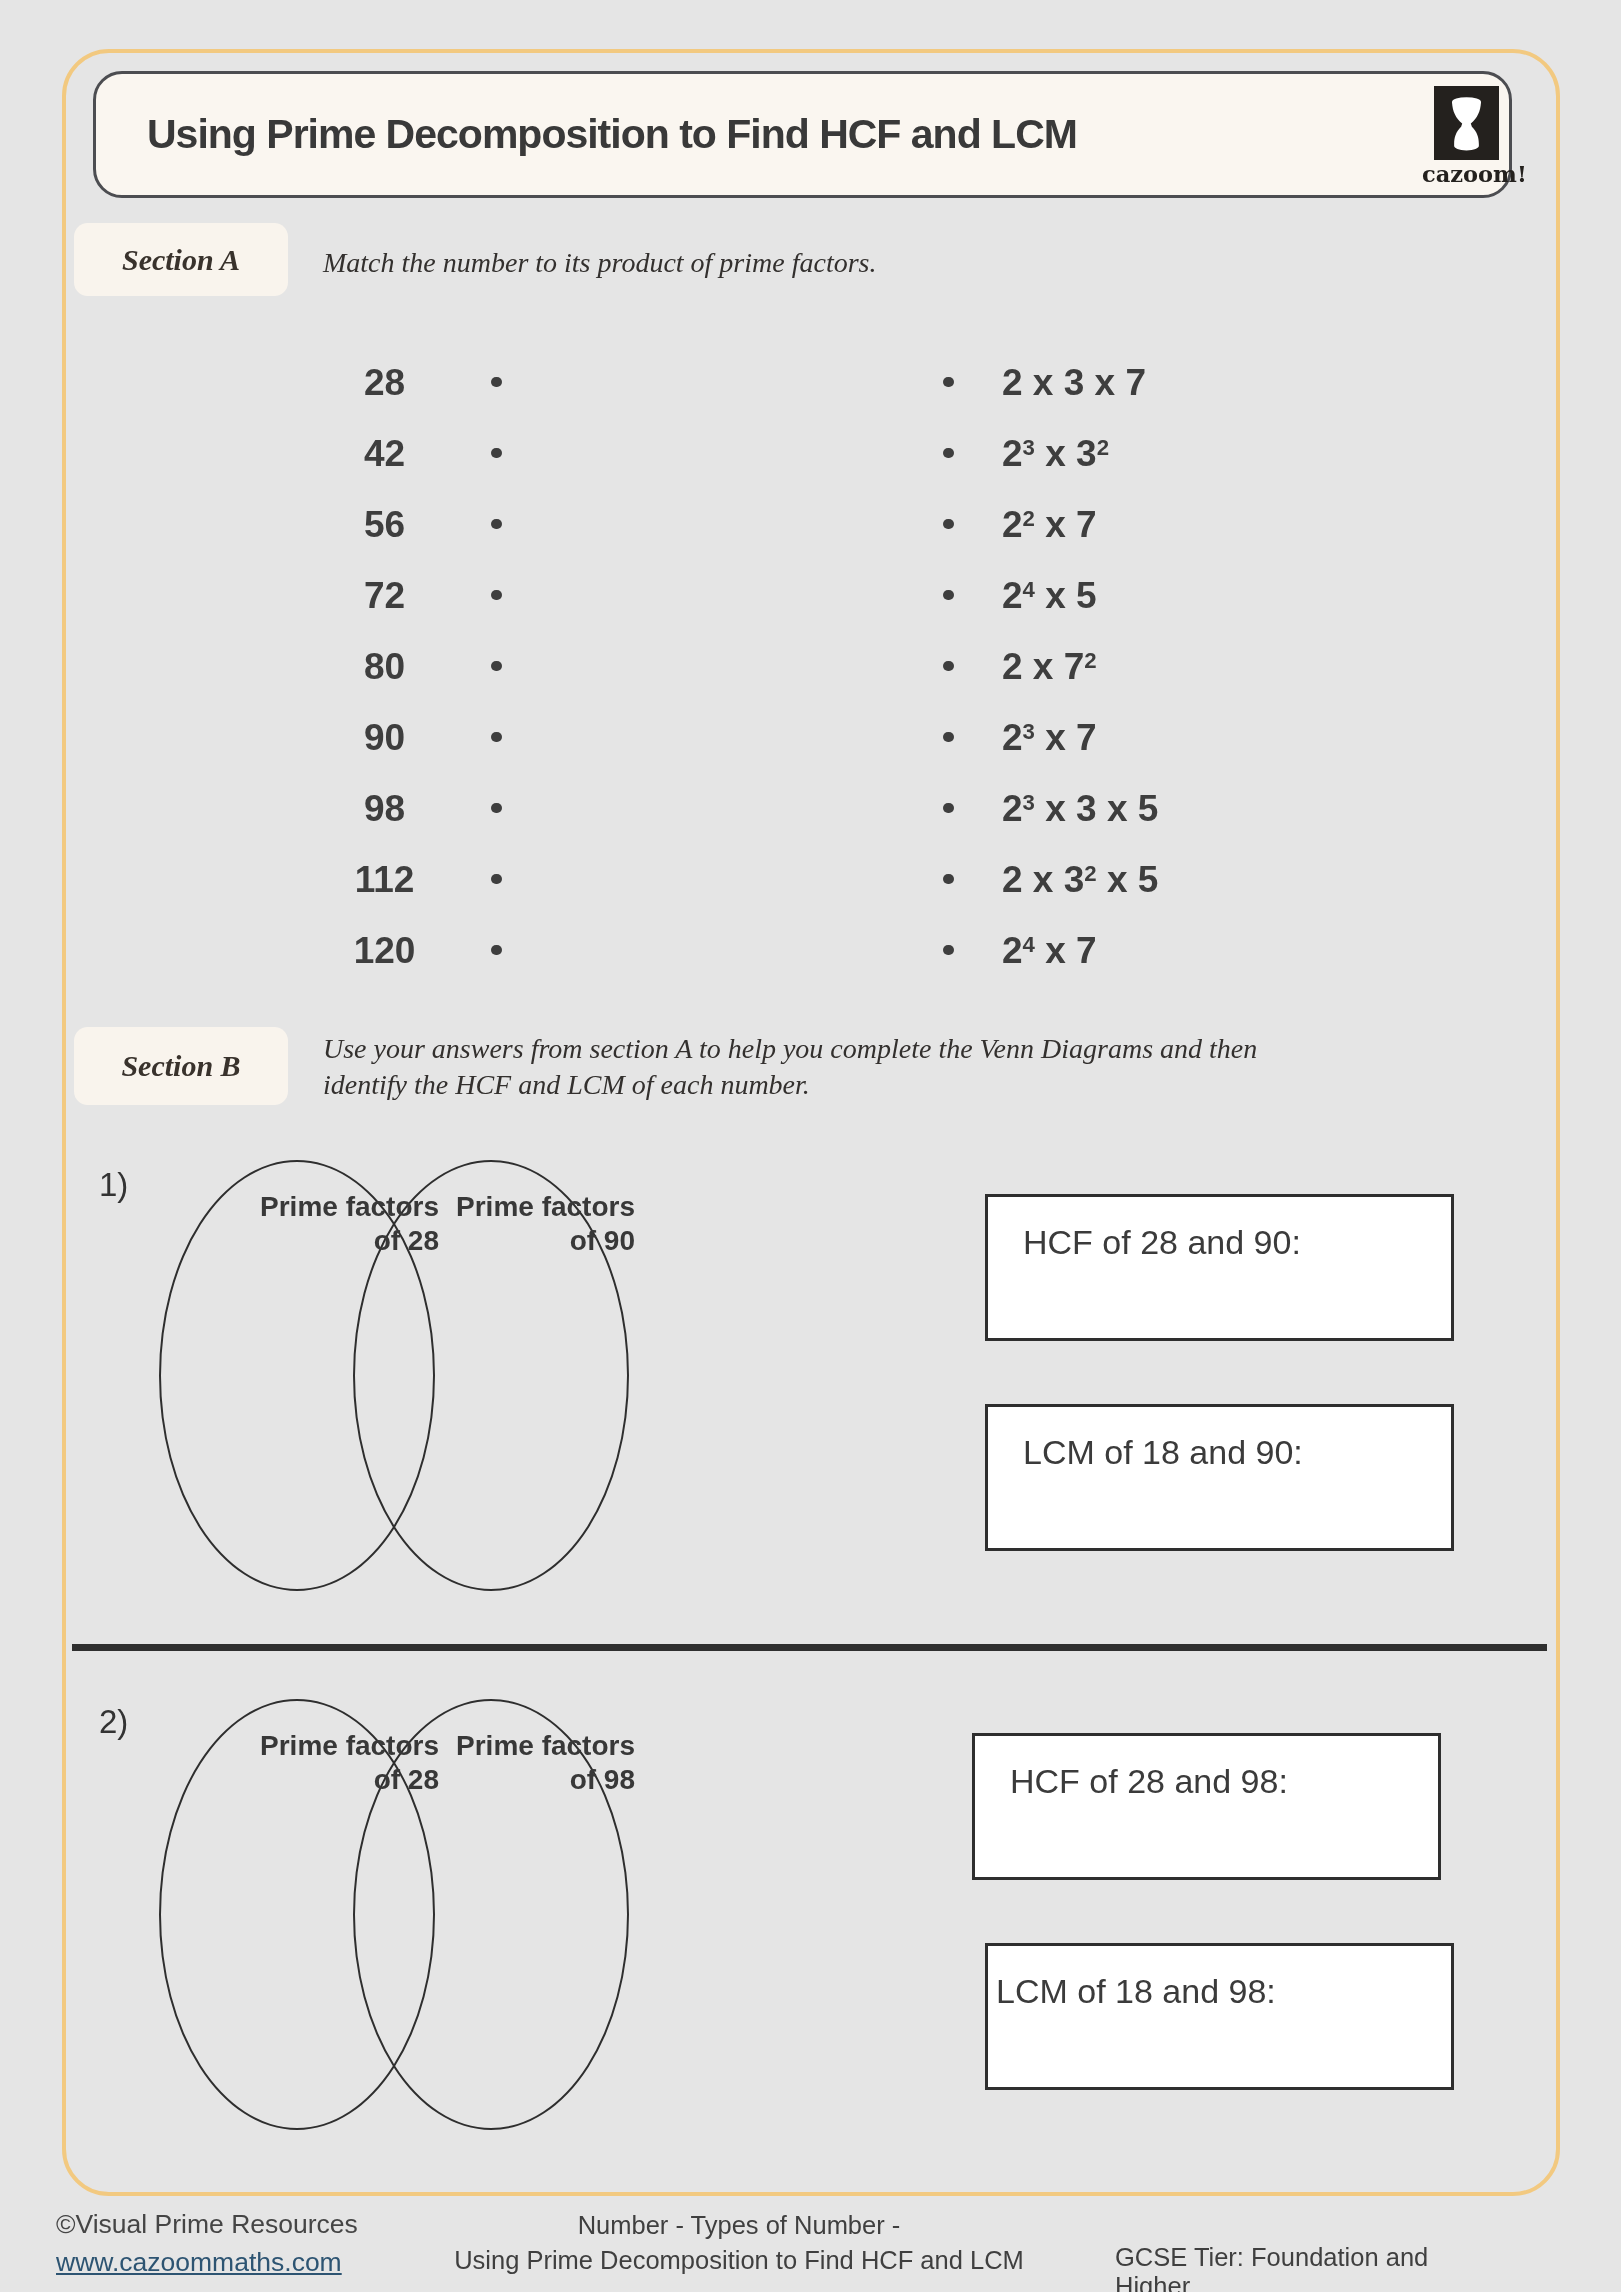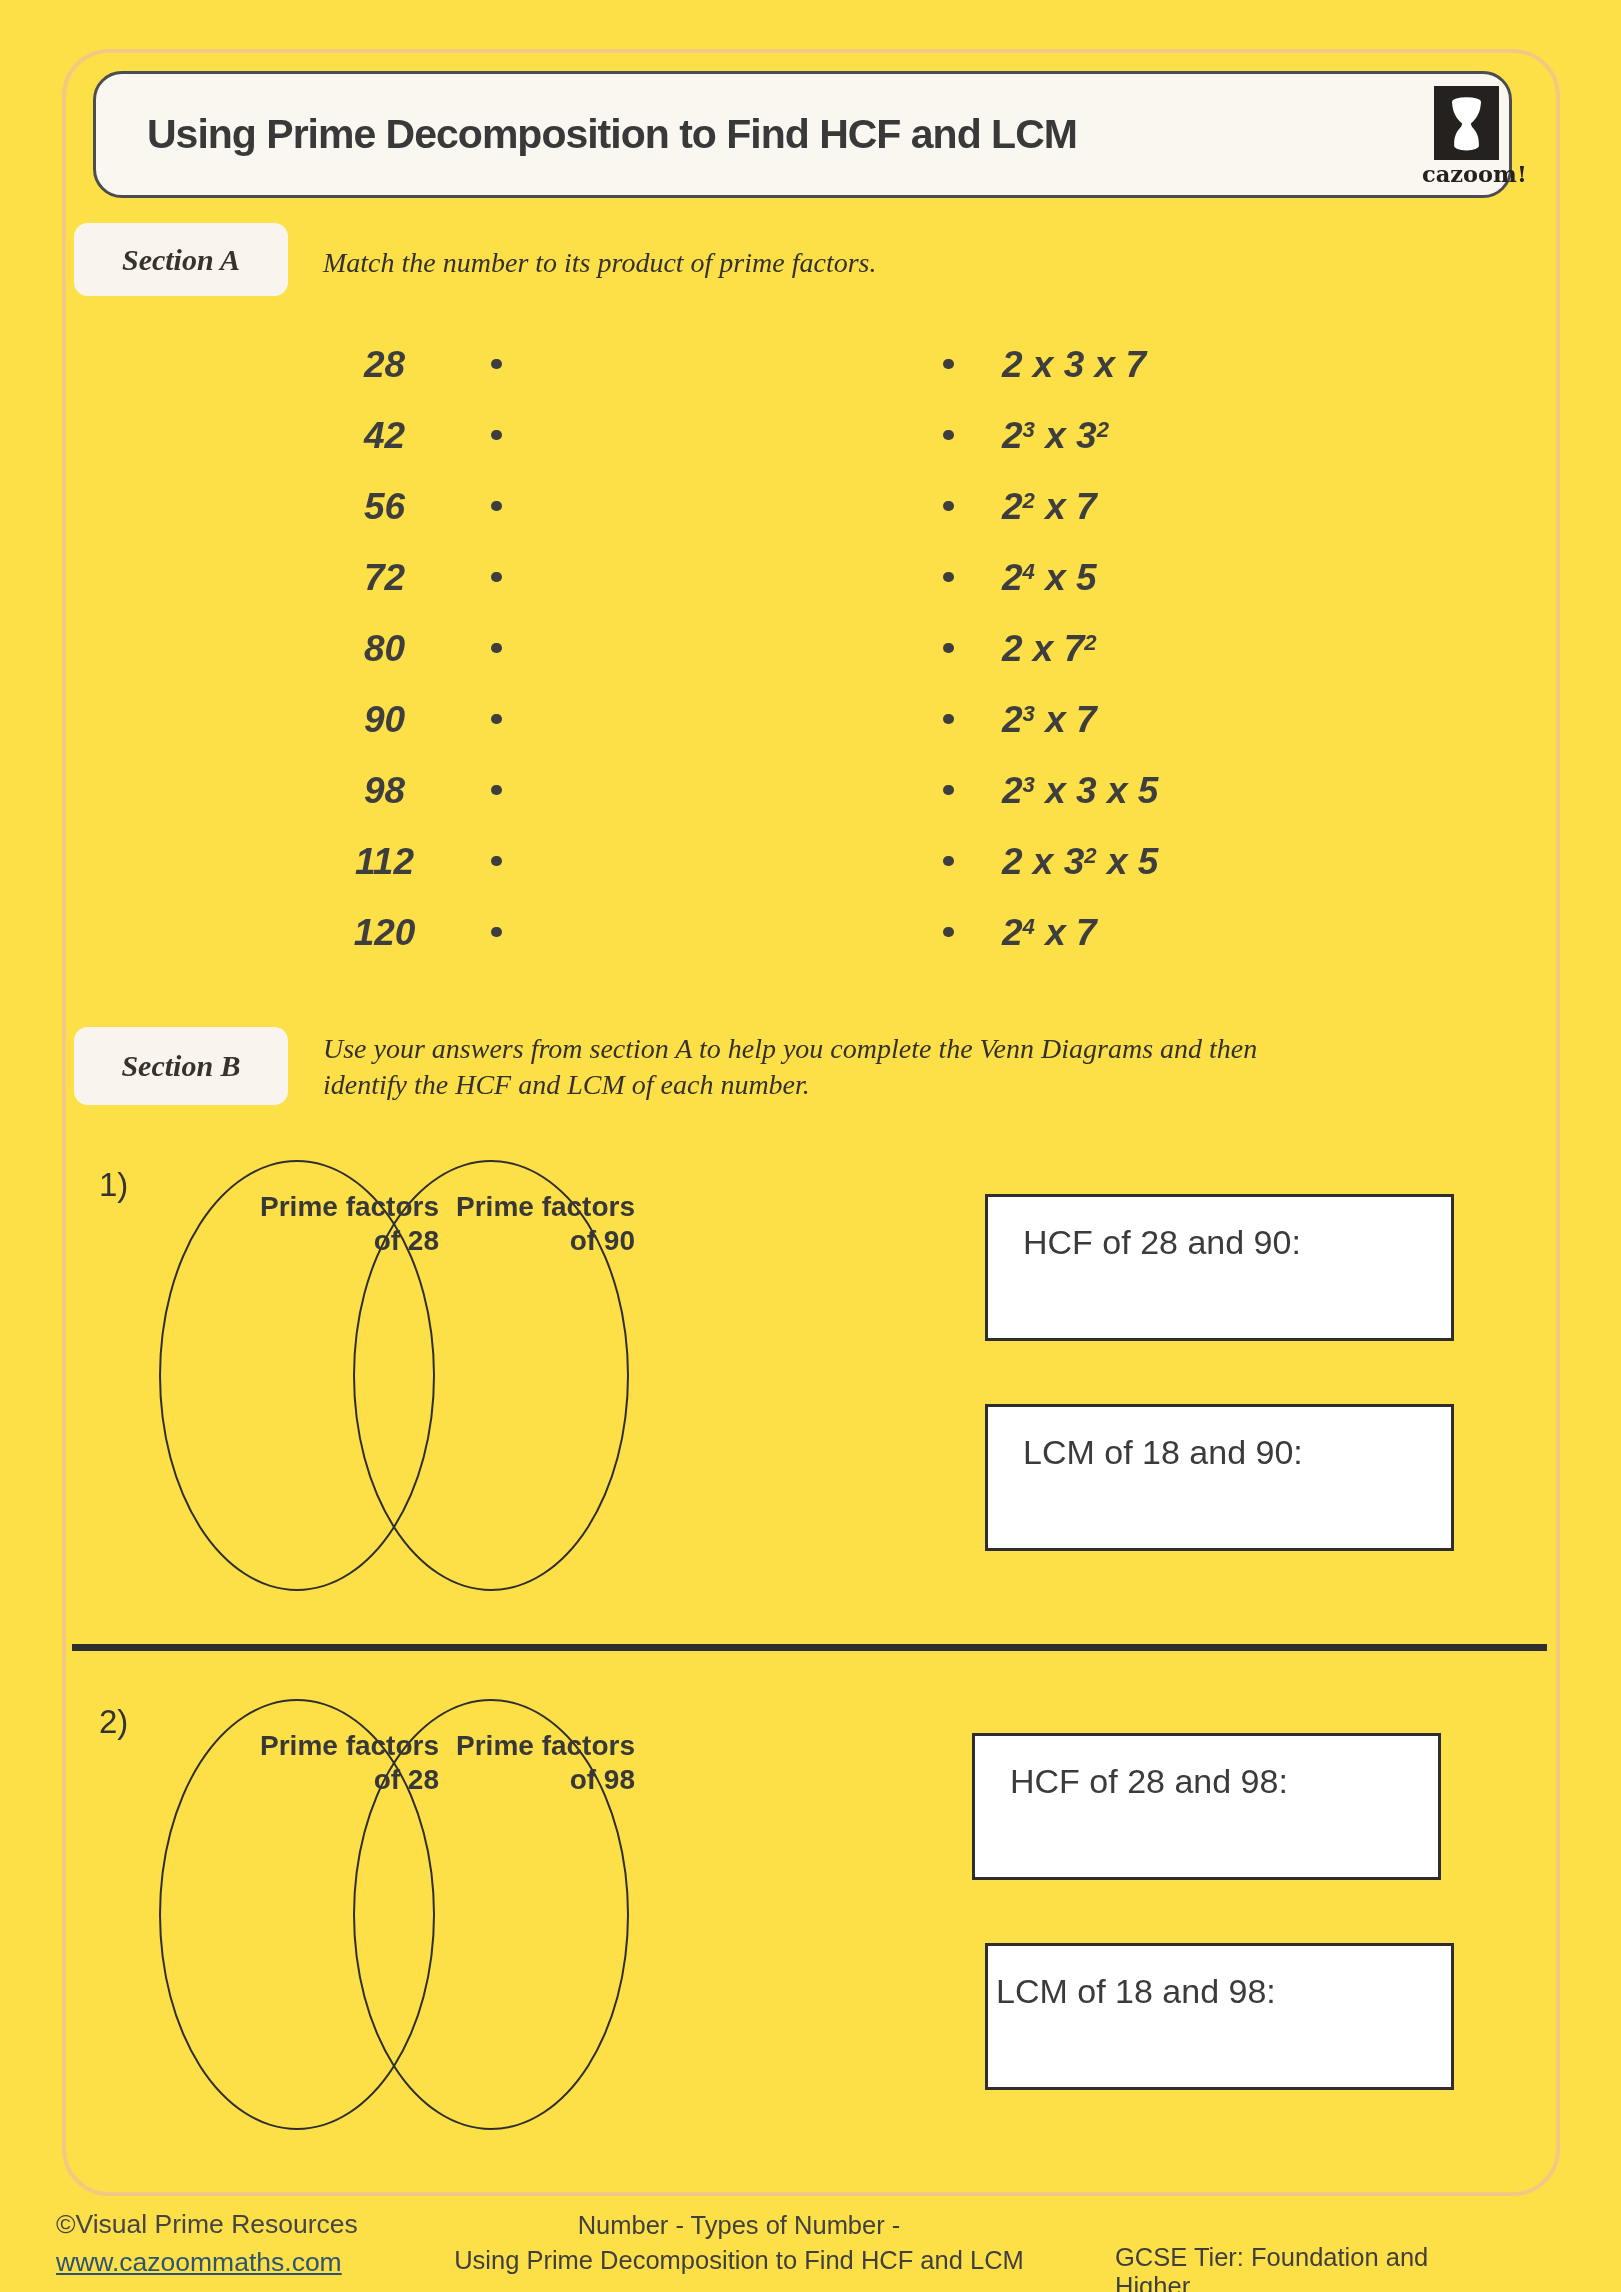--- a/index.html
+++ b/index.html
@@ -1,16 +1,16 @@
 <!DOCTYPE html>
 <html><head>
 <meta charset="utf-8">
 <style>
   html,body{margin:0;padding:0;background:#ffffff;}
-  #page{position:relative;width:1621px;height:2293px;background:#fde047;overflow:hidden;
+  #page{position:relative;width:1621px;height:2293px;background:#e5e5e5;overflow:hidden;
         font-family:"Liberation Sans","DejaVu Sans",sans-serif;color:#3b3b3b;}
   .abs{position:absolute;}
 
   
   .outer-border{left:62px;top:49px;width:1490px;height:2139px;border:4.9px solid #f2c980;border-radius:47px;}
 
   
   .title-box{left:93px;top:71px;width:1413px;height:121px;background:#faf6f0;border:3.9px solid #4c4d51;
              border-radius:29px;display:flex;align-items:center;}
   .title{padding-left:51px;font-size:41px;font-weight:700;letter-spacing:-1px;color:#393939;}
@@ -24,21 +24,21 @@
   .sec-label{width:214px;background:#f9f4ed;border-radius:13.7px;text-align:center;
              font-family:"Liberation Serif","DejaVu Serif",serif;font-style:italic;font-weight:700;
              font-size:30px;color:#39322c;display:flex;align-items:center;justify-content:center;}
   .sec-label.a{left:74px;top:223px;height:73px;}
   .sec-label.b{left:74px;top:1027px;height:78px;}
   .instr{font-family:"Liberation Serif","DejaVu Serif",serif;font-style:italic;font-size:28px;color:#33302e;line-height:36px;}
   .instr.a{left:323px;top:245px;}
   .instr.b{left:323px;top:1031px;}
 
   
-  .match-list{left:0;top:329px;width:1362px;font-style:italic;}
+  .match-list{left:0;top:347px;width:1362px;}
   .match-row{position:relative;width:100%;height:71px;}
   .match-row .num{position:absolute;left:306px;top:0;width:157px;height:71px;line-height:71px;
                   text-align:center;font-size:37px;font-weight:700;color:#3e3e3e;}
   .dot{position:absolute;top:50%;margin-top:-5.9px;width:10.8px;height:10.8px;border-radius:50%;background:#3e3e3e;}
   .dot.l{left:491px;}
   .dot.r{left:943px;}
   .match-row .product{position:absolute;left:1002px;top:0;height:71px;line-height:71px;
                       font-size:37px;font-weight:700;color:#3e3e3e;}
   .product sup{font-size:0.6em;vertical-align:0.5em;line-height:0;}
 

